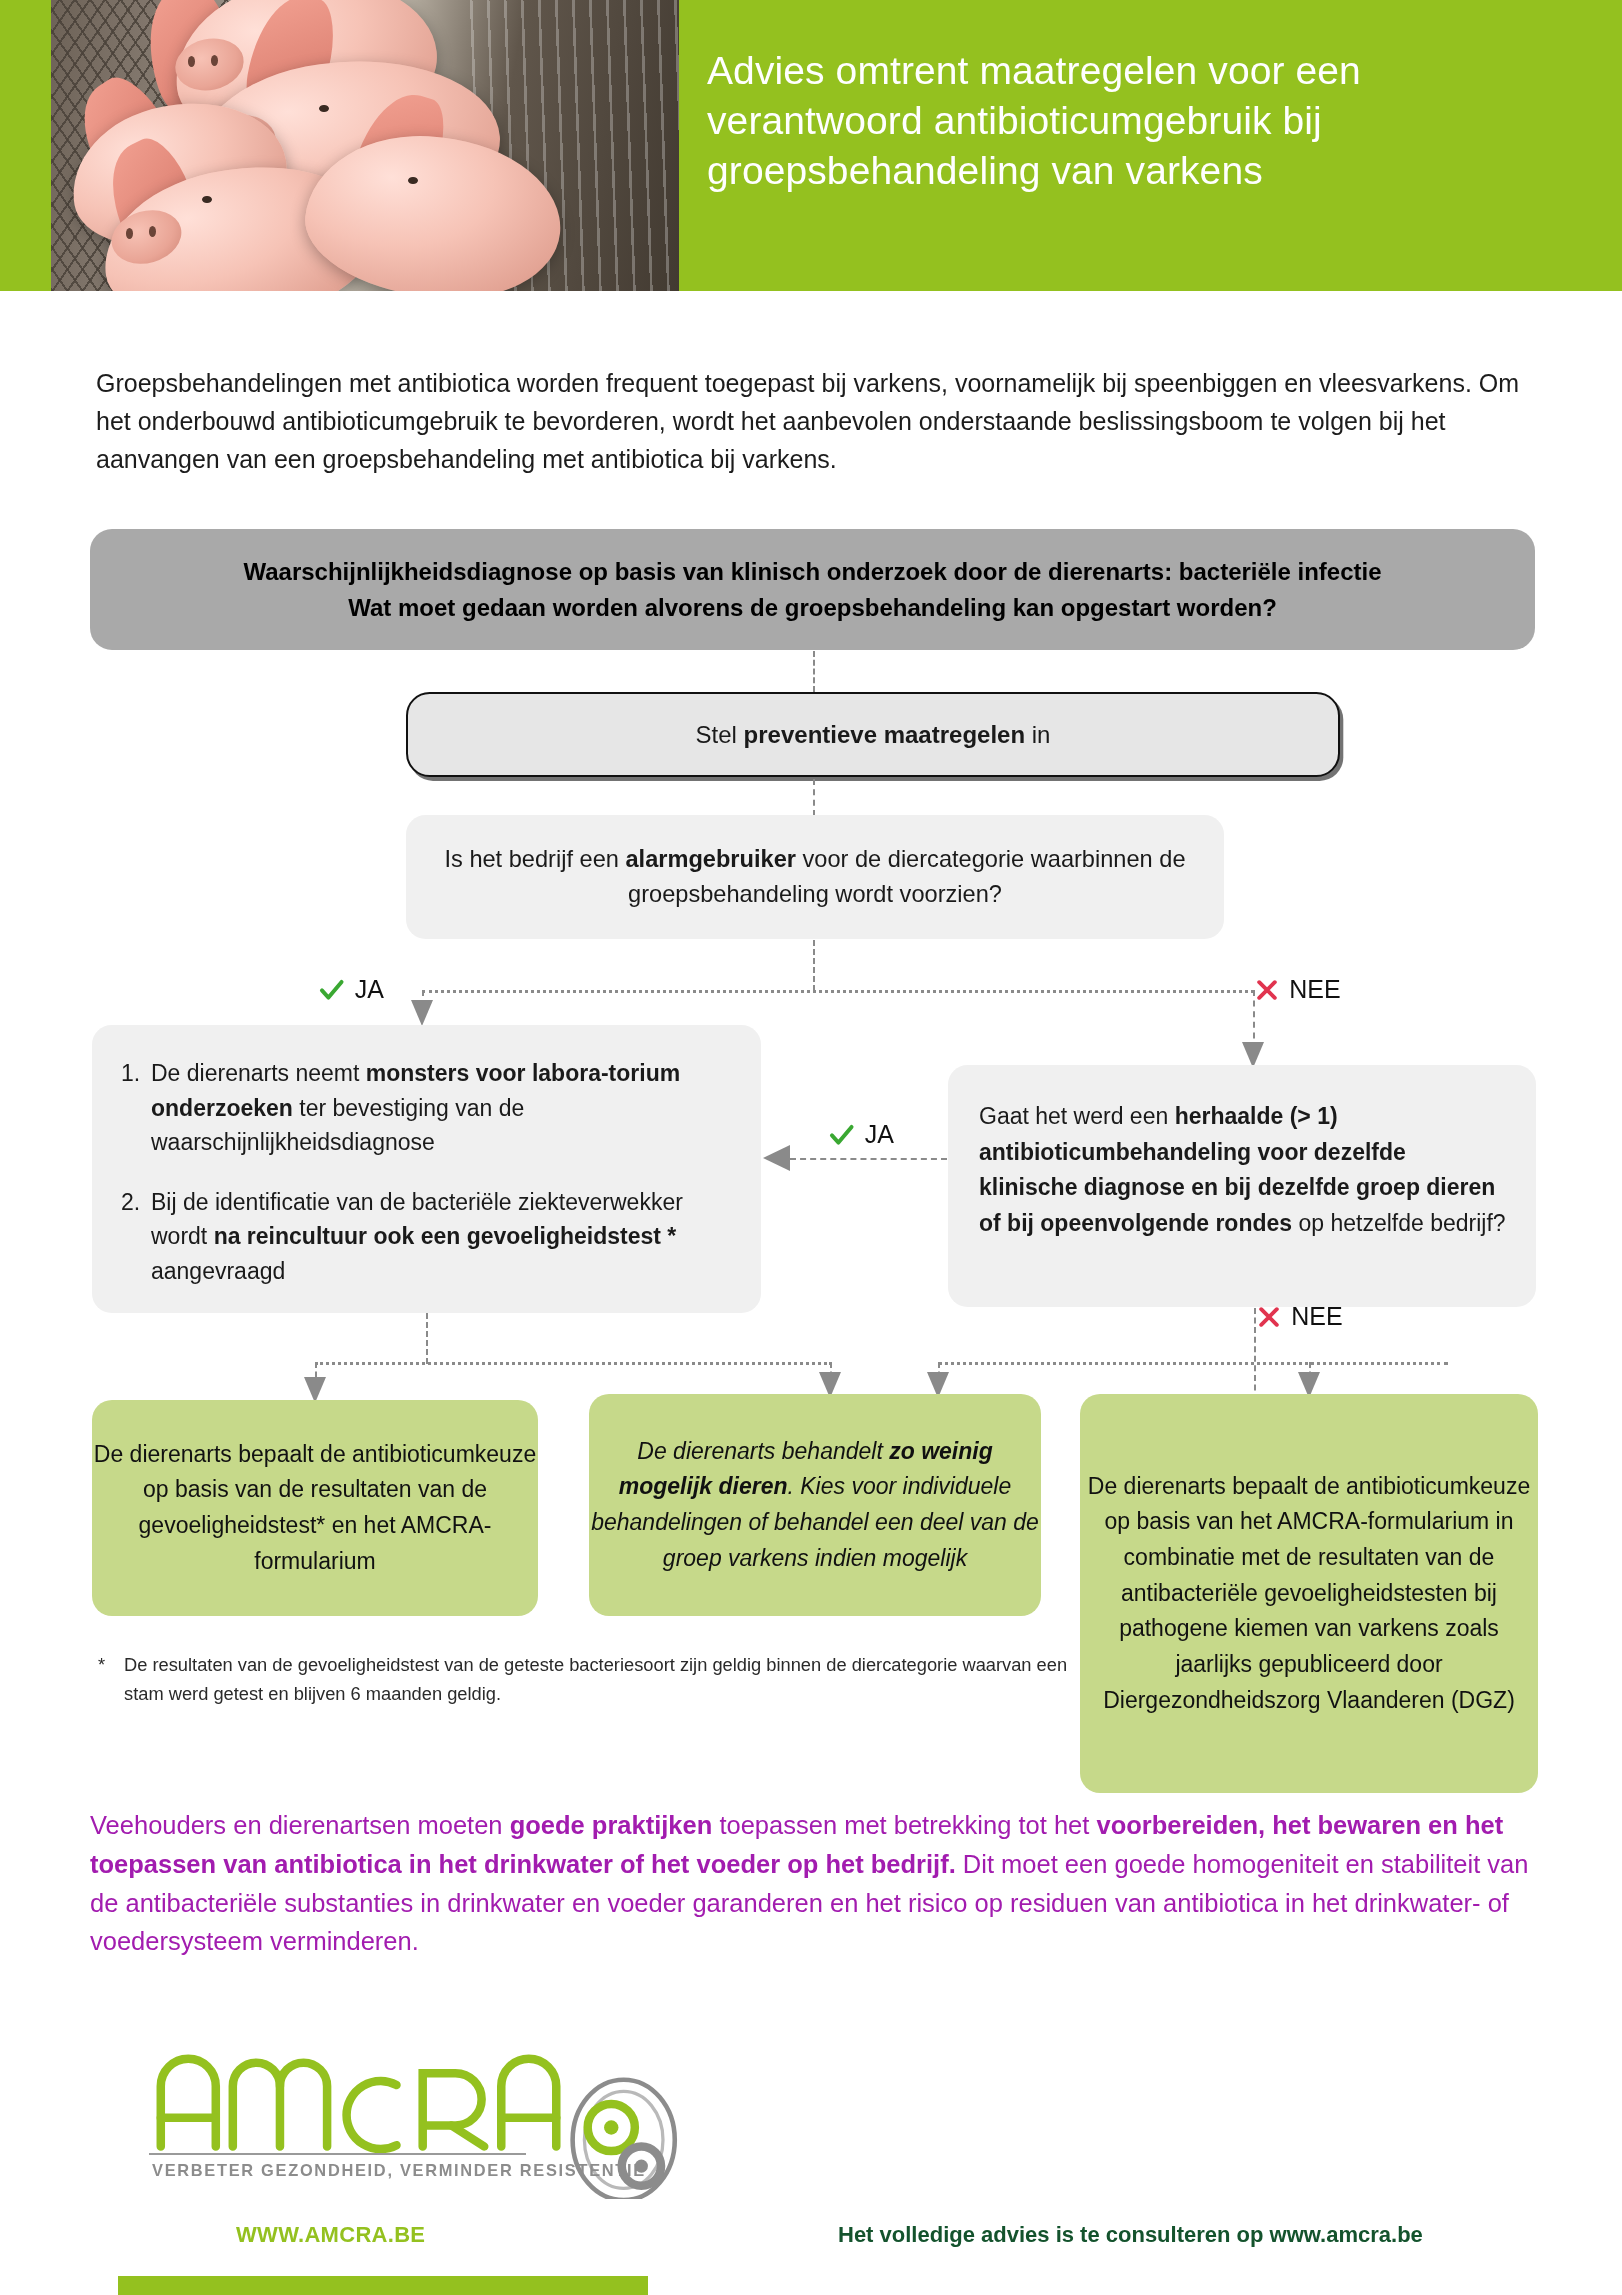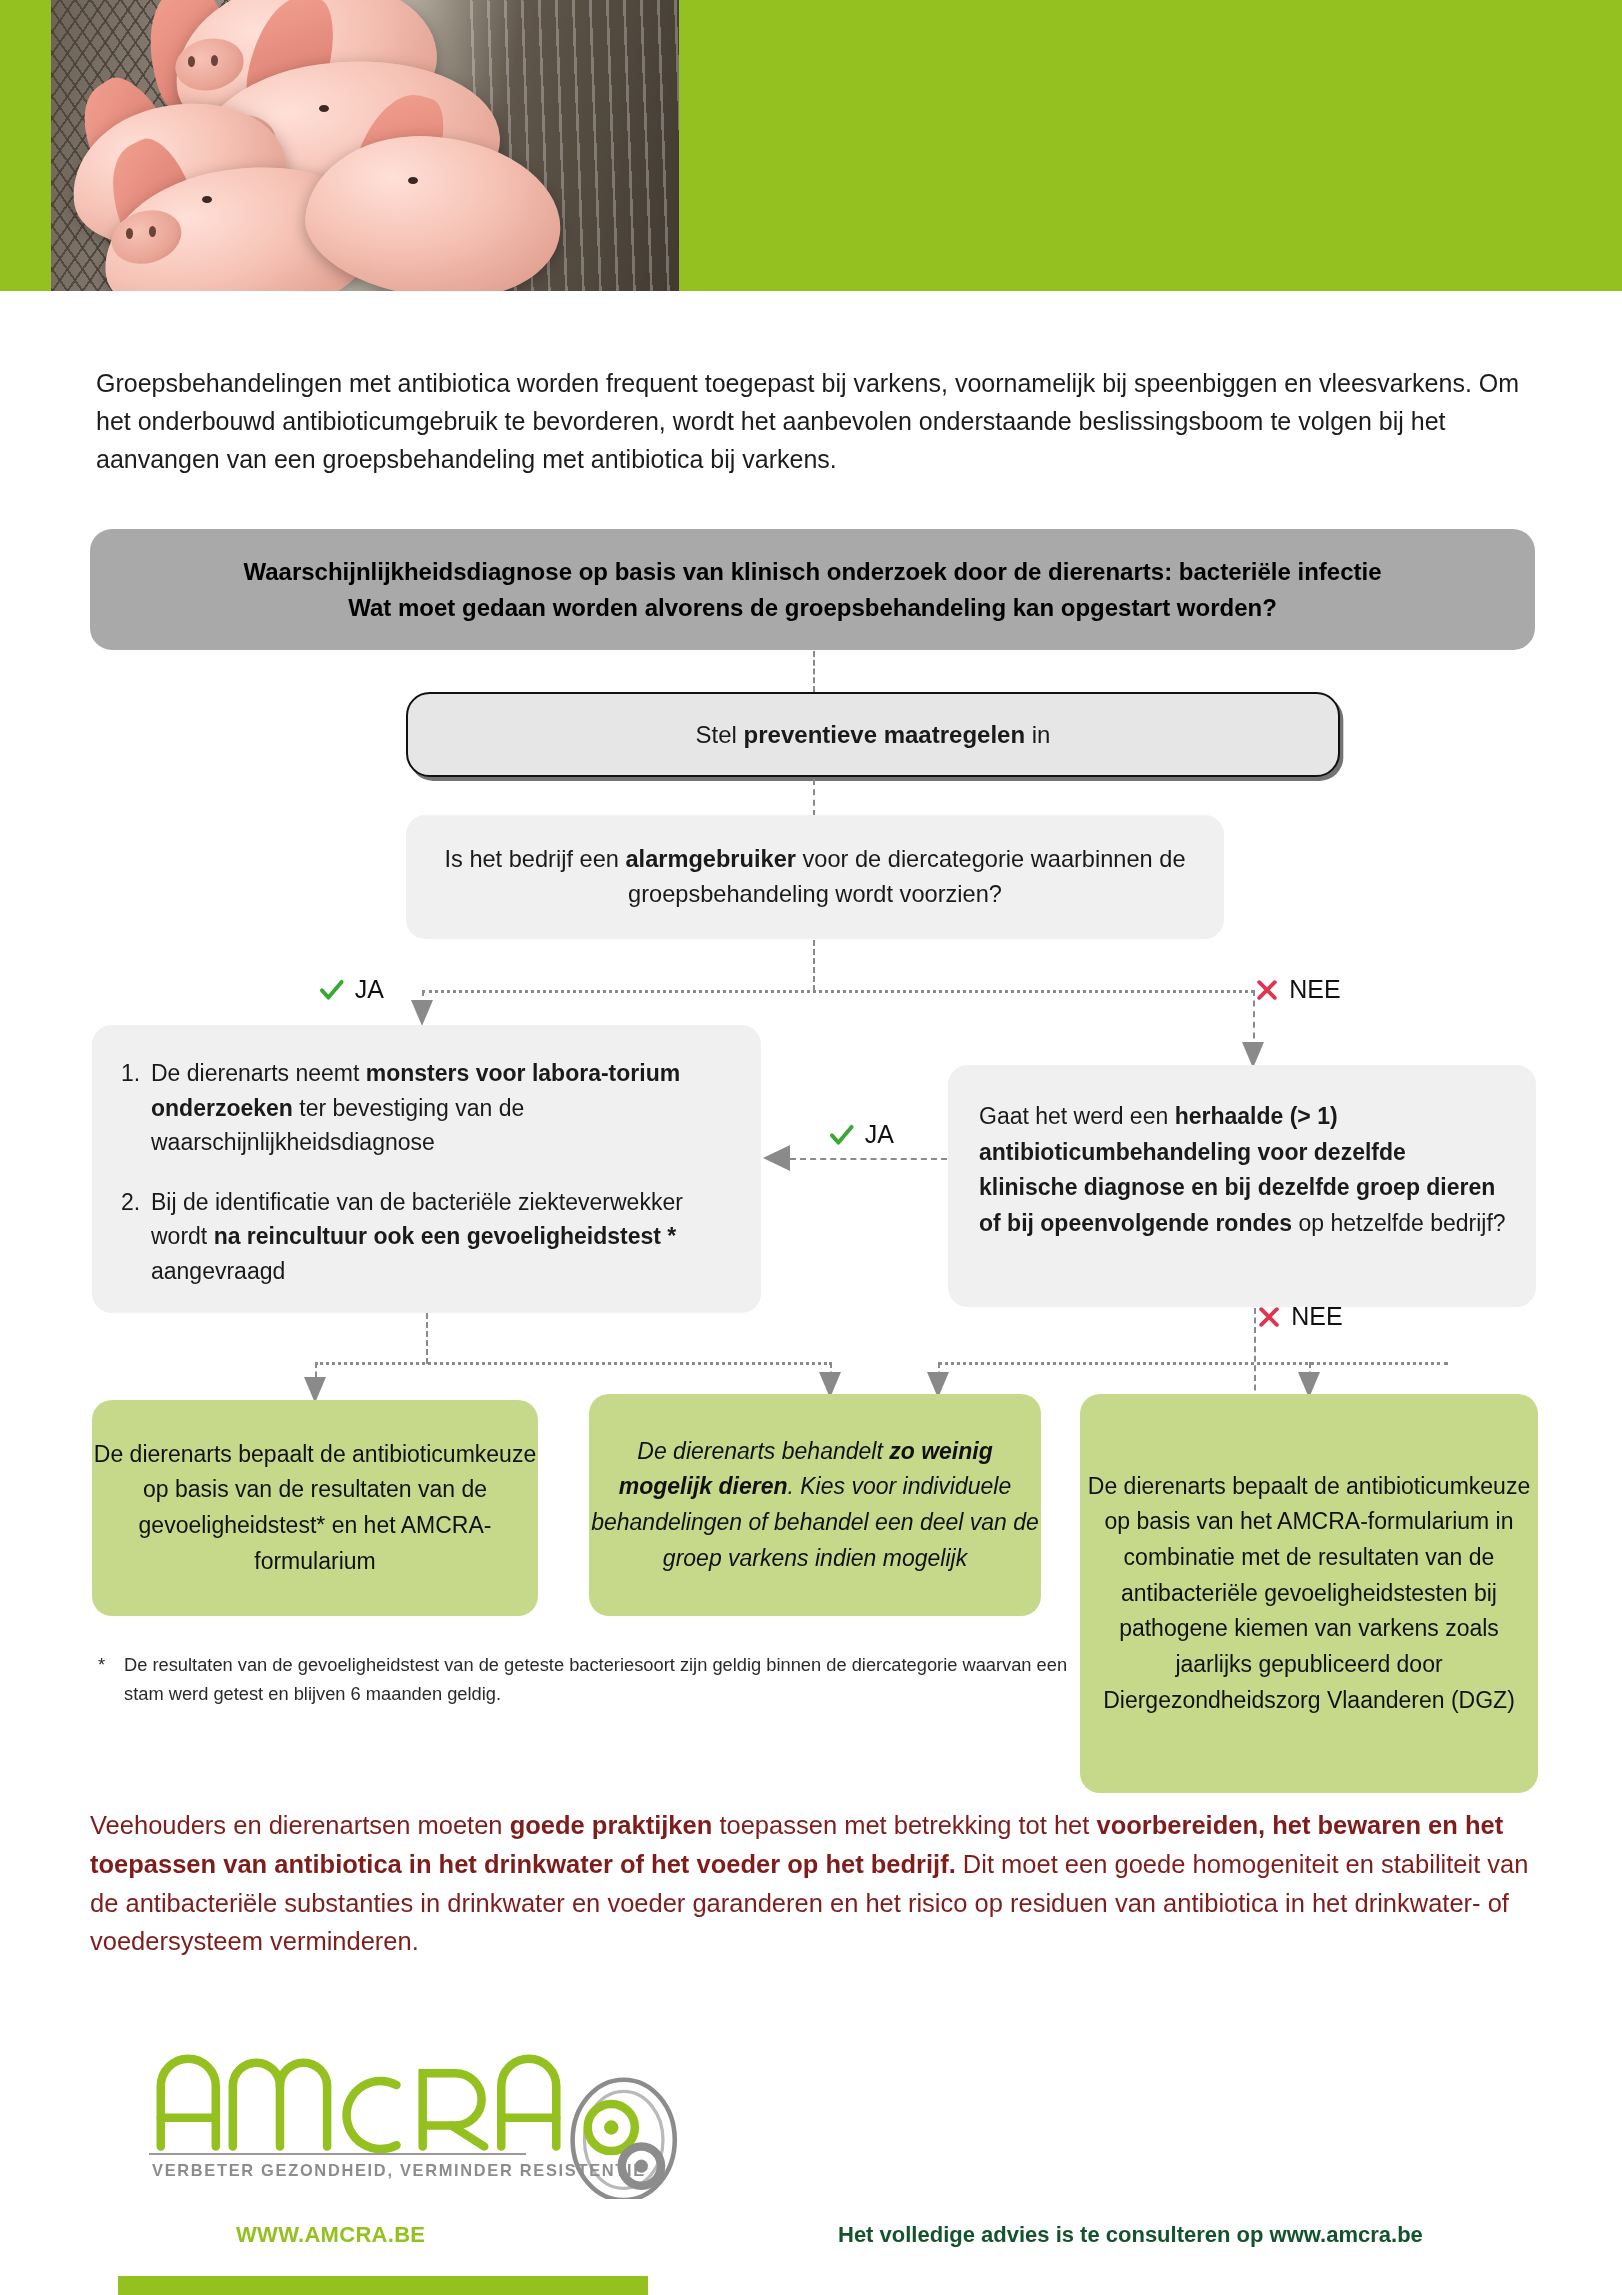--- a/index.html
+++ b/index.html
@@ -65,21 +65,21 @@
     letter-spacing:0.1px;
   }
 
   
   .intro{
     position:absolute;left:90px;top:364px;width:1446px;
     font-size:25px;line-height:1.52;color:#1c1c1c;margin-left:6px;
   }
   .outro{
     position:absolute;left:90px;top:1806px;width:1440px;
-    font-size:25.5px;line-height:1.52;color:#7f1d1d;
+    font-size:25.5px;line-height:1.52;color:#a21caf;
   }
   .outro b, .intro b{font-weight:700;}
 
   
   .node{position:absolute;box-sizing:border-box;display:flex;align-items:center;justify-content:center;}
   .node .txt{width:100%;}
 
   .node-header{
     left:90px;top:529px;width:1445px;height:121px;
     background:#a9a9a9;border-radius:22px;
@@ -200,20 +200,21 @@
       <div class="snout" style="left:60px;top:211px;width:71px;height:52px;transform:rotate(-16deg);"></div>
       <div class="nostril" style="left:75px;top:228px;"></div>
       <div class="nostril" style="left:98px;top:226px;"></div>
       <div class="eye" style="left:151px;top:196px;"></div>
 
       <div class="ear" style="left:308px;top:92px;width:79px;height:124px;transform:rotate(16deg);"></div>
       <div class="pig" style="left:255px;top:137px;width:255px;height:160px;transform:rotate(6deg);"></div>
       <div class="eye" style="left:357px;top:177px;"></div>
     </div>
   </div>
+  <div class="header-title">Advies omtrent maatregelen voor een verantwoord antibioticumgebruik bij groepsbehandeling van varkens</div>
 </div>
 
 <div class="intro">Groepsbehandelingen met antibiotica worden frequent toegepast bij varkens, voornamelijk bij speenbiggen en vleesvarkens. Om het onderbouwd antibioticumgebruik te bevorderen, wordt het aanbevolen onderstaande beslissingsboom te volgen bij het aanvangen van een groepsbehandeling  met antibiotica bij varkens.</div>
 
 <div class="node node-header">
   <div class="txt">
     <div>Waarschijnlijkheidsdiagnose op basis van klinisch onderzoek door de dierenarts: bacteriële infectie</div>
     <div>Wat moet gedaan worden alvorens de groepsbehandeling kan opgestart worden?</div>
   </div>
 </div>

